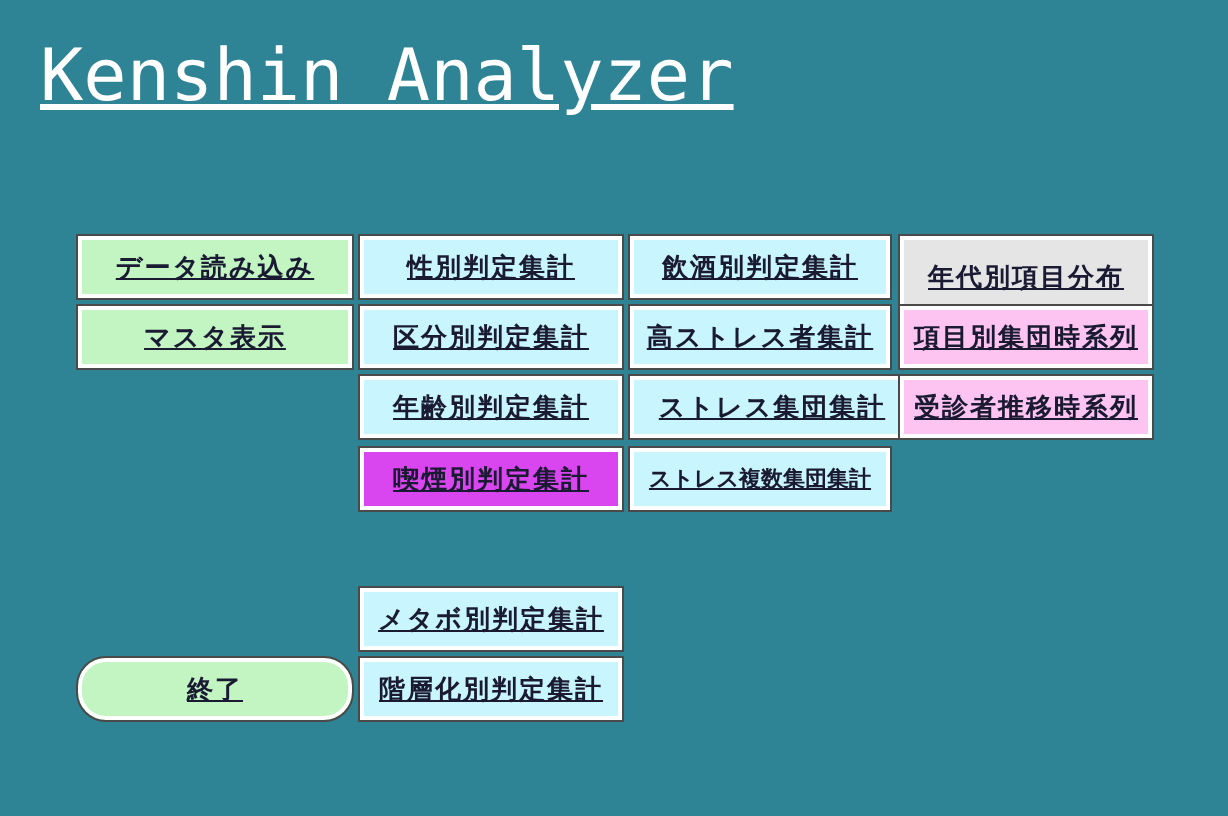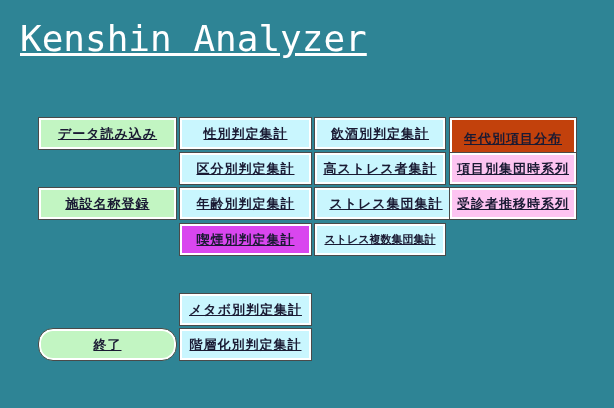--- a/index.html
+++ b/index.html
@@ -37,28 +37,28 @@
   }
   .menu-button.small { font-size: 11px; letter-spacing: 0px; }
 </style>
 </head>
 <body style="background: rgb(46, 132, 149);">
 
 <h1 id="app-title" style="color: rgb(255, 255, 255);">Kenshin Analyzer</h1>
 
 <div id="menu-grid">
     <div class="menu-button" style="left: 38px; width: 139px; top: 117px; height: 33px; background: rgb(194, 245, 194); color: rgb(26, 26, 51); border-color: rgb(74, 74, 74); box-shadow: rgb(255, 255, 255) 0px 0px 0px 2px inset;">データ読み込み</div>
-    <div class="menu-button" style="left: 38px; width: 139px; top: 187px; height: 33px; background: rgb(194, 245, 194); color: rgb(26, 26, 51); border-color: rgb(74, 74, 74); box-shadow: rgb(255, 255, 255) 0px 0px 0px 2px inset;">施設名称登録</div>
+    <div class="menu-button" style="left: 38px; width: 139px; top: 152px; height: 33px; background: rgb(194, 245, 194); color: rgb(26, 26, 51); border-color: rgb(74, 74, 74); box-shadow: rgb(255, 255, 255) 0px 0px 0px 2px inset;">マスタ表示</div>
     <div class="menu-button" style="left: 38px; width: 139px; top: 328px; height: 33px; background: rgb(194, 245, 194); color: rgb(26, 26, 51); border-color: rgb(74, 74, 74); box-shadow: rgb(255, 255, 255) 0px 0px 0px 2px inset; border-radius: 15px;">終了</div>
     <div class="menu-button" style="left: 179px; width: 133px; top: 117px; height: 33px; background: rgb(201, 246, 254); color: rgb(26, 26, 51); border-color: rgb(74, 74, 74); box-shadow: rgb(255, 255, 255) 0px 0px 0px 2px inset;">性別判定集計</div>
     <div class="menu-button" style="left: 179px; width: 133px; top: 152px; height: 33px; background: rgb(201, 246, 254); color: rgb(26, 26, 51); border-color: rgb(74, 74, 74); box-shadow: rgb(255, 255, 255) 0px 0px 0px 2px inset;">区分別判定集計</div>
     <div class="menu-button" style="left: 179px; width: 133px; top: 187px; height: 33px; background: rgb(201, 246, 254); color: rgb(26, 26, 51); border-color: rgb(74, 74, 74); box-shadow: rgb(255, 255, 255) 0px 0px 0px 2px inset;">年齢別判定集計</div>
     <div class="menu-button" style="left: 179px; width: 133px; top: 223px; height: 33px; background: #d946ef; color: rgb(26, 26, 51); border-color: rgb(74, 74, 74); box-shadow: rgb(255, 255, 255) 0px 0px 0px 2px inset;">喫煙別判定集計</div>
     <div class="menu-button" style="left: 179px; width: 133px; top: 293px; height: 33px; background: rgb(201, 246, 254); color: rgb(26, 26, 51); border-color: rgb(74, 74, 74); box-shadow: rgb(255, 255, 255) 0px 0px 0px 2px inset;">メタボ別判定集計</div>
     <div class="menu-button" style="left: 179px; width: 133px; top: 328px; height: 33px; background: rgb(201, 246, 254); color: rgb(26, 26, 51); border-color: rgb(74, 74, 74); box-shadow: rgb(255, 255, 255) 0px 0px 0px 2px inset;">階層化別判定集計</div>
     <div class="menu-button" style="left: 314px; width: 132px; top: 117px; height: 33px; background: rgb(201, 246, 254); color: rgb(26, 26, 51); border-color: rgb(74, 74, 74); box-shadow: rgb(255, 255, 255) 0px 0px 0px 2px inset;">飲酒別判定集計</div>
     <div class="menu-button" style="left: 314px; width: 132px; top: 152px; height: 33px; background: rgb(201, 246, 254); color: rgb(26, 26, 51); border-color: rgb(74, 74, 74); box-shadow: rgb(255, 255, 255) 0px 0px 0px 2px inset;">高ストレス者集計</div>
     <div class="menu-button" style="left: 314px; width: 144px; top: 187px; height: 33px; background: rgb(201, 246, 254); color: rgb(26, 26, 51); border-color: rgb(74, 74, 74); box-shadow: rgb(255, 255, 255) 0px 0px 0px 2px inset;">ストレス集団集計</div>
     <div class="menu-button small" style="left: 314px; width: 132px; top: 223px; height: 33px; background: rgb(201, 246, 254); color: rgb(26, 26, 51); border-color: rgb(74, 74, 74); box-shadow: rgb(255, 255, 255) 0px 0px 0px 2px inset;">ストレス複数集団集計</div>
-    <div class="menu-button" style="left: 449px; width: 128px; top: 117px; height: 43px; background: #c2410c; color: rgb(26, 26, 51); border-color: rgb(74, 74, 74); box-shadow: rgb(255, 255, 255) 0px 0px 0px 2px inset;">年代別項目分布</div>
+    <div class="menu-button" style="left: 449px; width: 128px; top: 117px; height: 43px; background: #e5e5e5; color: rgb(26, 26, 51); border-color: rgb(74, 74, 74); box-shadow: rgb(255, 255, 255) 0px 0px 0px 2px inset;">年代別項目分布</div>
     <div class="menu-button" style="left: 449px; width: 128px; top: 152px; height: 33px; background: rgb(253, 196, 241); color: rgb(26, 26, 51); border-color: rgb(74, 74, 74); box-shadow: rgb(255, 255, 255) 0px 0px 0px 2px inset;">項目別集団時系列</div>
     <div class="menu-button" style="left: 449px; width: 128px; top: 187px; height: 33px; background: rgb(253, 196, 241); color: rgb(26, 26, 51); border-color: rgb(74, 74, 74); box-shadow: rgb(255, 255, 255) 0px 0px 0px 2px inset;">受診者推移時系列</div>
   </div>
 
 </body></html>

